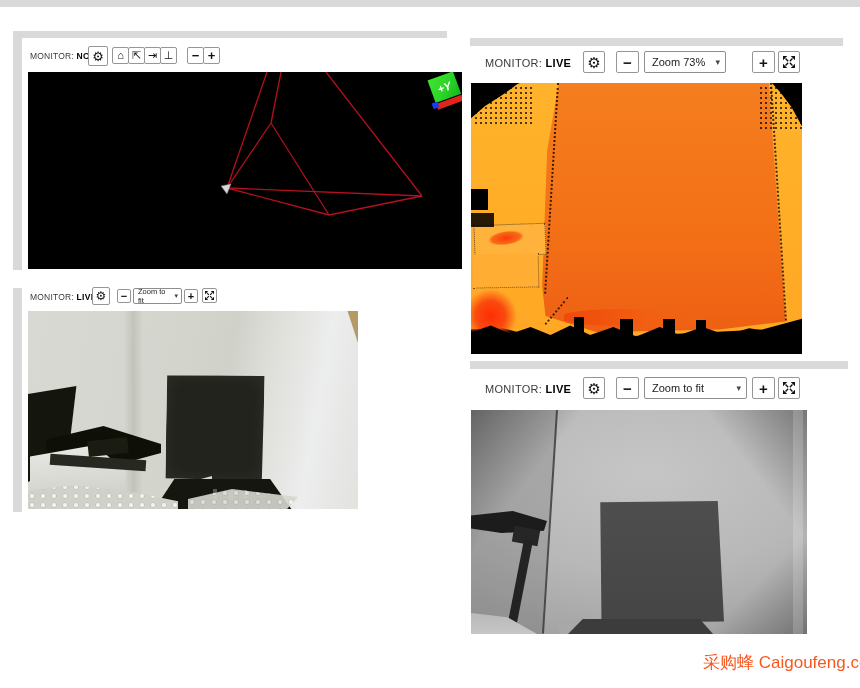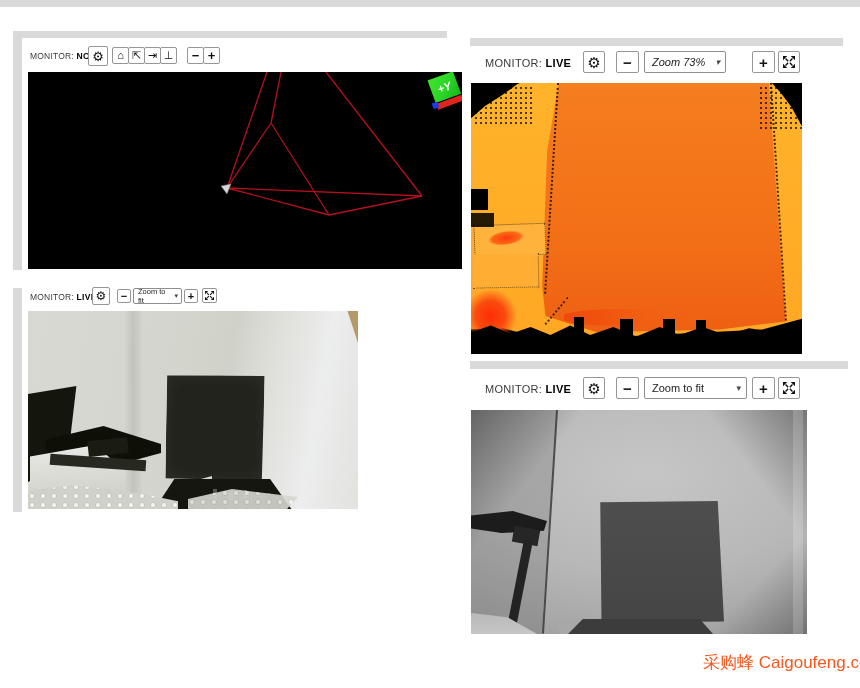--- a/index.html
+++ b/index.html
@@ -155,21 +155,21 @@
     <div class="tlabel" style="left:15px;top:11px;font-size:11px;letter-spacing:.3px;">
       <span>MONITOR:</span>
       <b>LIVE</b>
     </div>
     <div class="btn" style="left:113px;top:5px;width:22px;height:22px;font-size:15px;">
         <span>⚙</span>
       </div>
     <div class="btn" style="left:146px;top:5px;width:23px;height:22px;font-size:15px;font-weight:700;">
         <span>−</span>
       </div>
-    <div class="dd" style="left:174px;top:5px;width:82px;height:22px;padding:0 5px 0 7px;font-size:11px;font-style:italic;">
+    <div class="dd" style="left:174px;top:5px;width:82px;height:22px;padding:0 5px 0 7px;font-size:11px;">
       <span>Zoom 73%</span>
       <span class="caret" style="font-size:9px;">▾</span>
     </div>
     <div class="btn" style="left:282px;top:5px;width:23px;height:22px;font-size:15px;font-weight:700;">
         <span>+</span>
       </div>
     <div class="btn" style="left:308px;top:5px;width:22px;height:22px;">
       <svg width="12" height="12" viewBox="0 0 14 14" fill="#111">
         <polygon points="0,0 5,0 0,5"></polygon>
           <polygon points="14,0 14,5 9,0"></polygon>

